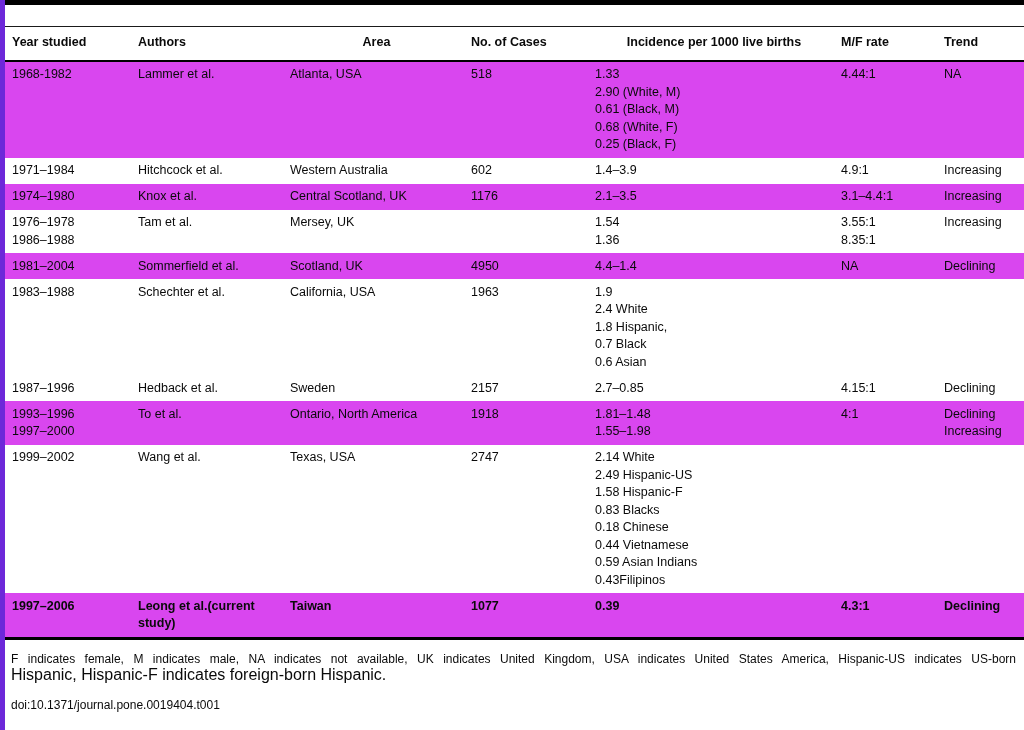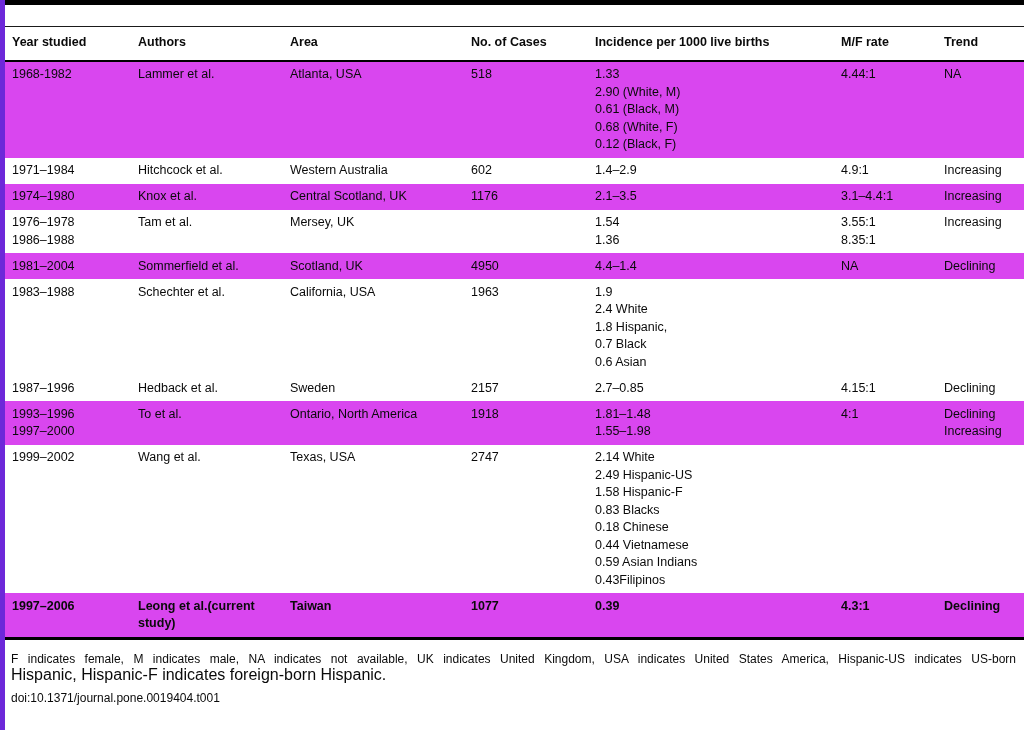--- a/index.html
+++ b/index.html
@@ -36,38 +36,38 @@
   table.data-table td:first-child { padding-left: 7px; }
   tr.shaded td { background: #d946ef; }
   tr.bold td { font-weight: bold; }
 
   .footnote { margin-top: 11px; padding: 0 8px 0 6px; }
   .fn-line1 {
     font-size: 12px; line-height: 16.5px;
     text-align: justify; text-align-last: justify;
   }
   .fn-line2 { font-size: 16px; line-height: 16.5px; }
-  .fn-doi  { font-size: 12px; line-height: 16.5px; margin-top: 6px; }
+  .fn-doi  { font-size: 12px; line-height: 16.5px; margin-top: 13px; }
 </style>
 </head>
 <body>
 
 <div class="page">
   <div class="rule-top-thick"></div>
   <div class="head-gap"></div>
   <div class="rule-thin"></div>
 
   <table class="data-table">
     <thead>
       <tr id="header-row">
           <th style="width: 133px;">Year studied</th>
           <th style="width: 152px;">Authors</th>
-          <th style="width: 181px;">Area</th>
+          <th style="width: 181px; text-align: center;">Area</th>
           <th style="width: 124px; margin-top: 8px;">No. of Cases</th>
-          <th style="width: 246px;">Incidence per 1000 live births</th>
+          <th style="width: 246px; text-align: center;">Incidence per 1000 live births</th>
           <th style="width: 103px;">M/F rate</th>
           <th style="width: 84px;">Trend</th>
         </tr>
     </thead>
     <tbody id="table-body">
         <tr class="shaded">
           <td>
             <div>1968-1982</div>
           </td>
           <td>
@@ -77,21 +77,21 @@
             <div>Atlanta, USA</div>
           </td>
           <td>
             <div>518</div>
           </td>
           <td>
             <div>1.33</div>
             <div>2.90 (White, M)</div>
             <div>0.61 (Black, M)</div>
             <div>0.68 (White, F)</div>
-            <div>0.12 (Black, F)</div>
+            <div>0.25 (Black, F)</div>
           </td>
           <td>
             <div>4.44:1</div>
           </td>
           <td>
             <div>NA</div>
           </td>
         </tr>
         <tr>
           <td>
@@ -100,21 +100,21 @@
           <td>
             <div>Hitchcock et al.</div>
           </td>
           <td>
             <div>Western Australia</div>
           </td>
           <td>
             <div>602</div>
           </td>
           <td>
-            <div>1.4–2.9</div>
+            <div>1.4–3.9</div>
           </td>
           <td>
             <div>4.9:1</div>
           </td>
           <td>
             <div>Increasing</div>
           </td>
         </tr>
         <tr class="shaded">
           <td>

